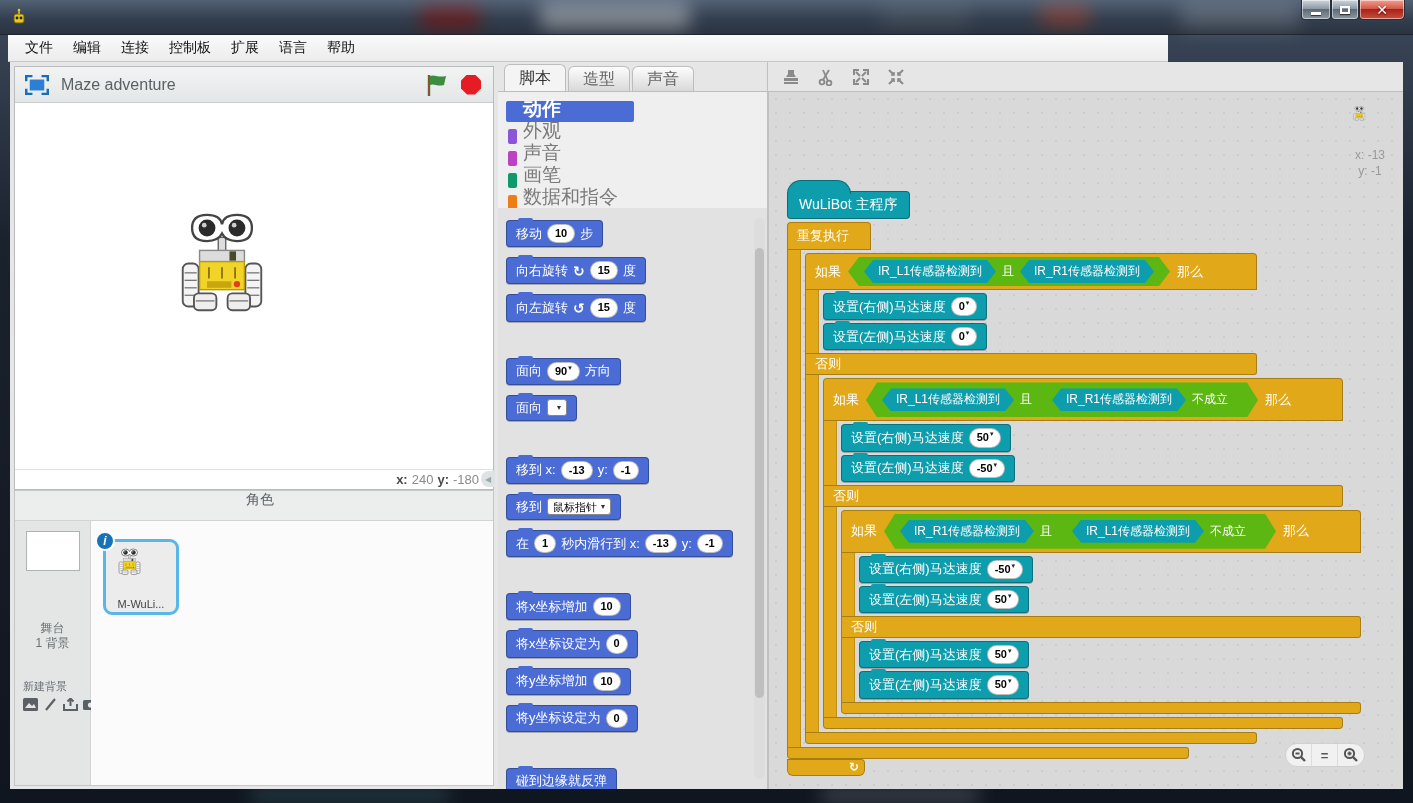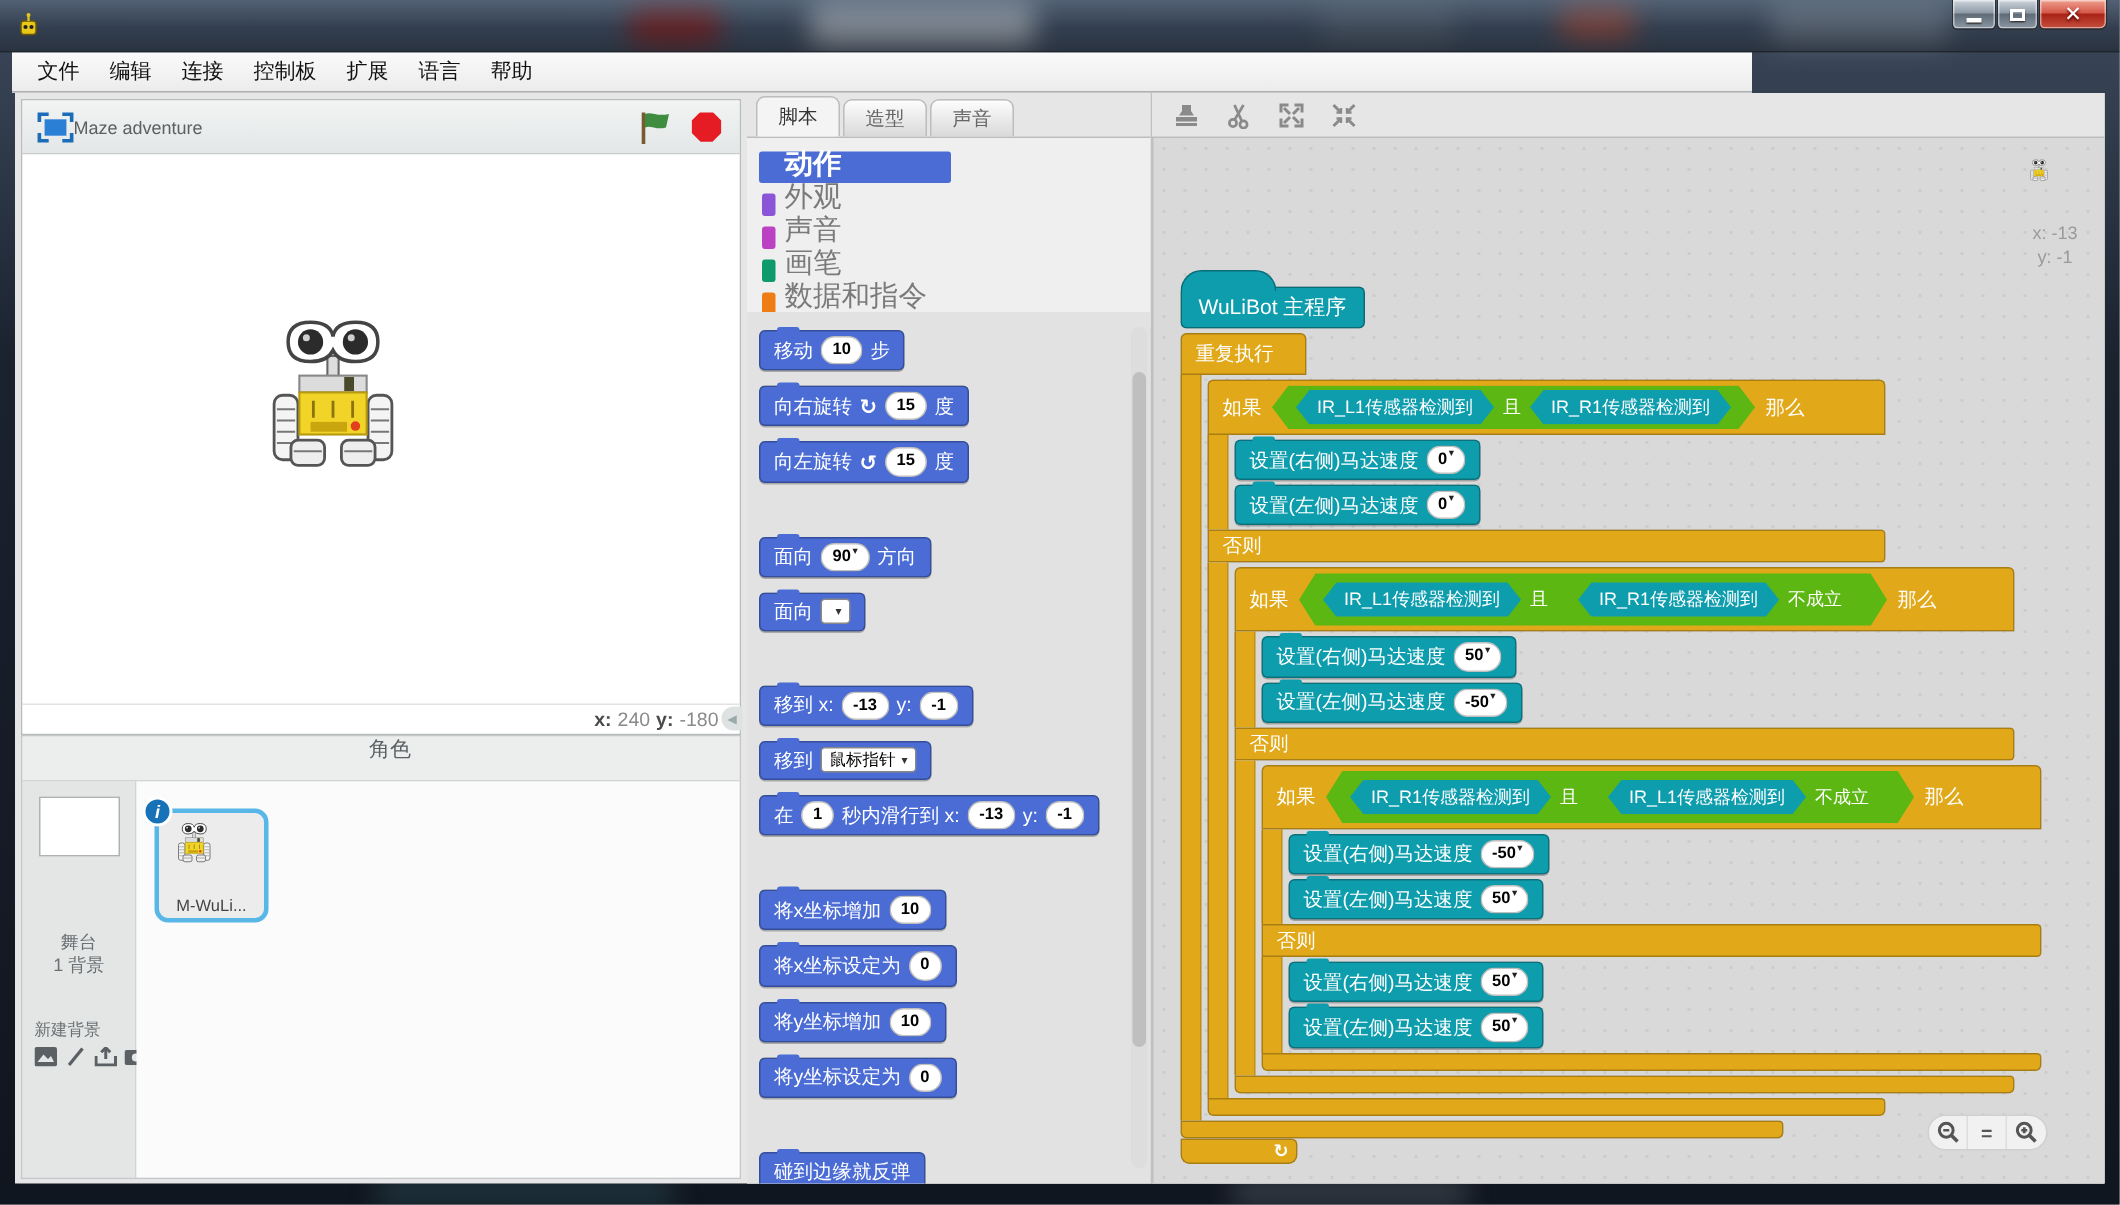--- a/index.html
+++ b/index.html
@@ -36,21 +36,21 @@
 
   
   .main { position:absolute; left:10px; top:62px; width:1393px; height:727px;
     background:#e6e6e6; }
 
   
   .stage-panel { position:absolute; left:4px; top:4px; width:480px; height:424px;
     background:#fff; border:1px solid #b9bcbe; }
   .stage-header { height:36px; background:linear-gradient(180deg,#f2f4f4,#e4e7e7);
     border-bottom:1px solid #c9cccc; display:flex; align-items:center; padding:0 10px; }
-  .stage-title { font-size:12px; color:#5a6064; margin-left:0; flex:1; }
+  .stage-title { font-size:16px; color:#5a6064; margin-left:12px; flex:1; }
   .fs-icon { width:24px; height:20px; }
   .flag-btn,.stop-btn { width:24px; height:24px; display:flex; align-items:center; justify-content:center; margin-left:10px; }
   .stop-shape { width:20px; height:20px; background:#e51c23;
     clip-path:polygon(30% 0,70% 0,100% 30%,100% 70%,70% 100%,30% 100%,0 70%,0 30%); }
   .stage-canvas { position:relative; height:366px; background:#fff; }
   .coords-bar { height:20px; background:#fff; border-top:1px solid #e2e2e2;
     display:flex; align-items:center; justify-content:flex-end; padding-right:14px;
     font-size:13px; color:#8a8a8a; gap:4px; position:relative; }
   .coords-bar b { color:#4a4a4a; font-weight:bold; }
   .collapse-btn { position:absolute; right:-2px; top:1px; width:14px; height:16px;
@@ -82,21 +82,21 @@
     width:66px; text-align:center; overflow:hidden; white-space:nowrap; }
   .info-badge { position:absolute; left:-11px; top:-11px; width:20px; height:20px; border-radius:50%;
     background:#1772b8; color:#fff; font-size:12px; font-weight:bold; font-style:italic;
     display:flex; align-items:center; justify-content:center; border:2px solid #fff; }
 
   
   .palette { position:absolute; left:488px; top:0; width:270px; height:727px;
     background:#e6e6e6; border-right:1px solid #c0c0c0; }
   .tabs { height:30px; display:flex; align-items:flex-end; padding-left:6px; gap:2px;
     background:#e6e6e6; border-bottom:1px solid #bdbdbd; }
-  .tab { height:25px; padding:0 14px; font-size:13px; color:#666;
+  .tab { height:25px; padding:0 14px; font-size:16px; color:#666;
     border:1px solid #bdbdbd; border-bottom:none; border-radius:6px 6px 0 0;
     background:linear-gradient(180deg,#fdfdfd,#d9d9d9); display:flex; align-items:center;text-align:right; }
   .tab.active { background:#f4f4f4; color:#333; height:27px; position:relative; z-index:2; }
   .cats { display:flex; padding:9px 0 8px 8px; border-bottom:1px solid #cfcfcf; background:#efefef; }
   .cat-col { display:flex; flex-direction:column; gap:1px; }
   .cat-col.left { width:128px; } .cat-col.right { width:128px; }
   .cat { display:flex; align-items:flex-end; height:21px; font-size:19px; color:#7a7a7a; border-radius:2px; }
   .cat .sw { width:9px; height:15px; border-radius:2px; margin:0 6px 0 2px; }
   .cat.selected { color:#fff; font-weight:bold; }
   .blocks-area { position:absolute; left:0; top:146px; bottom:0; right:0;

